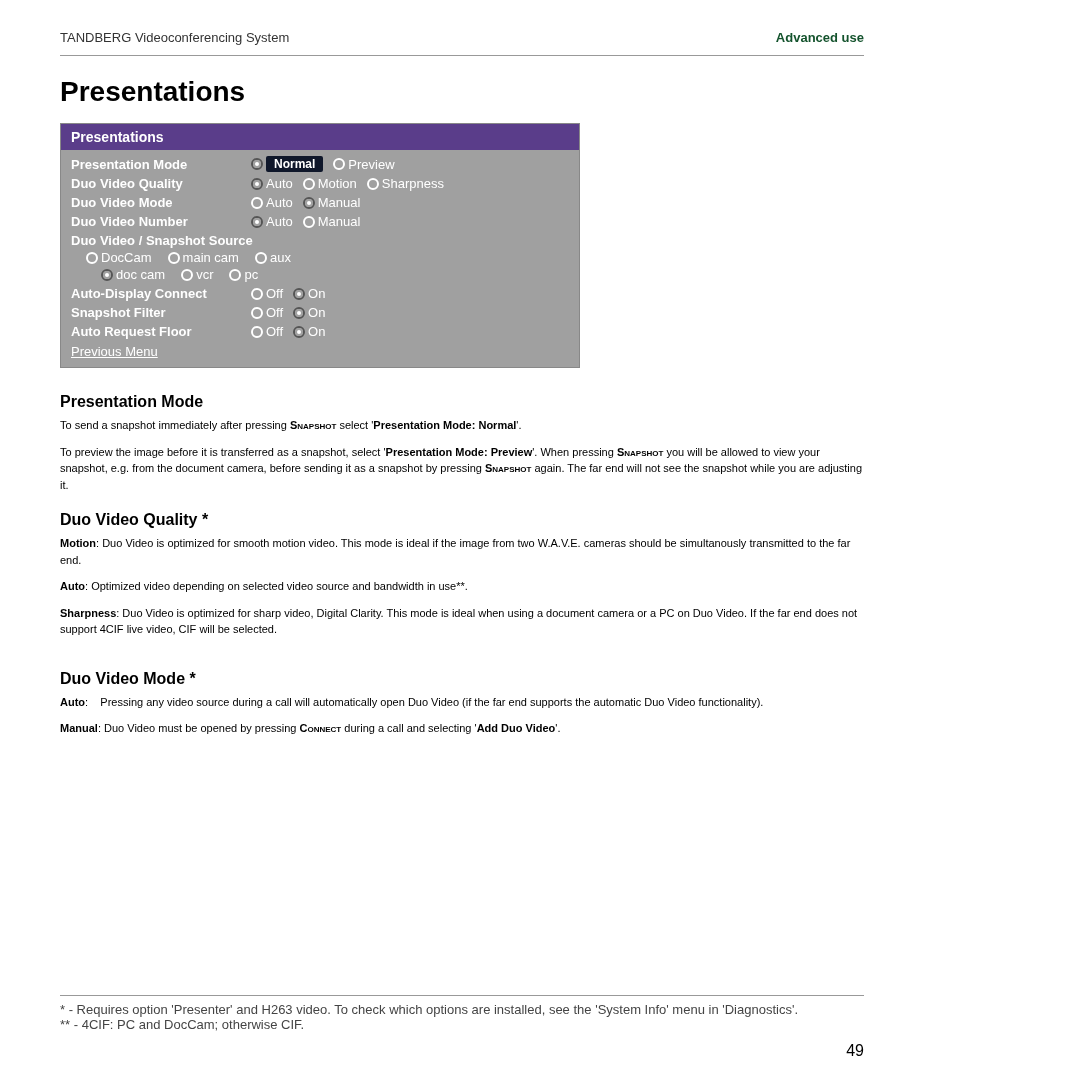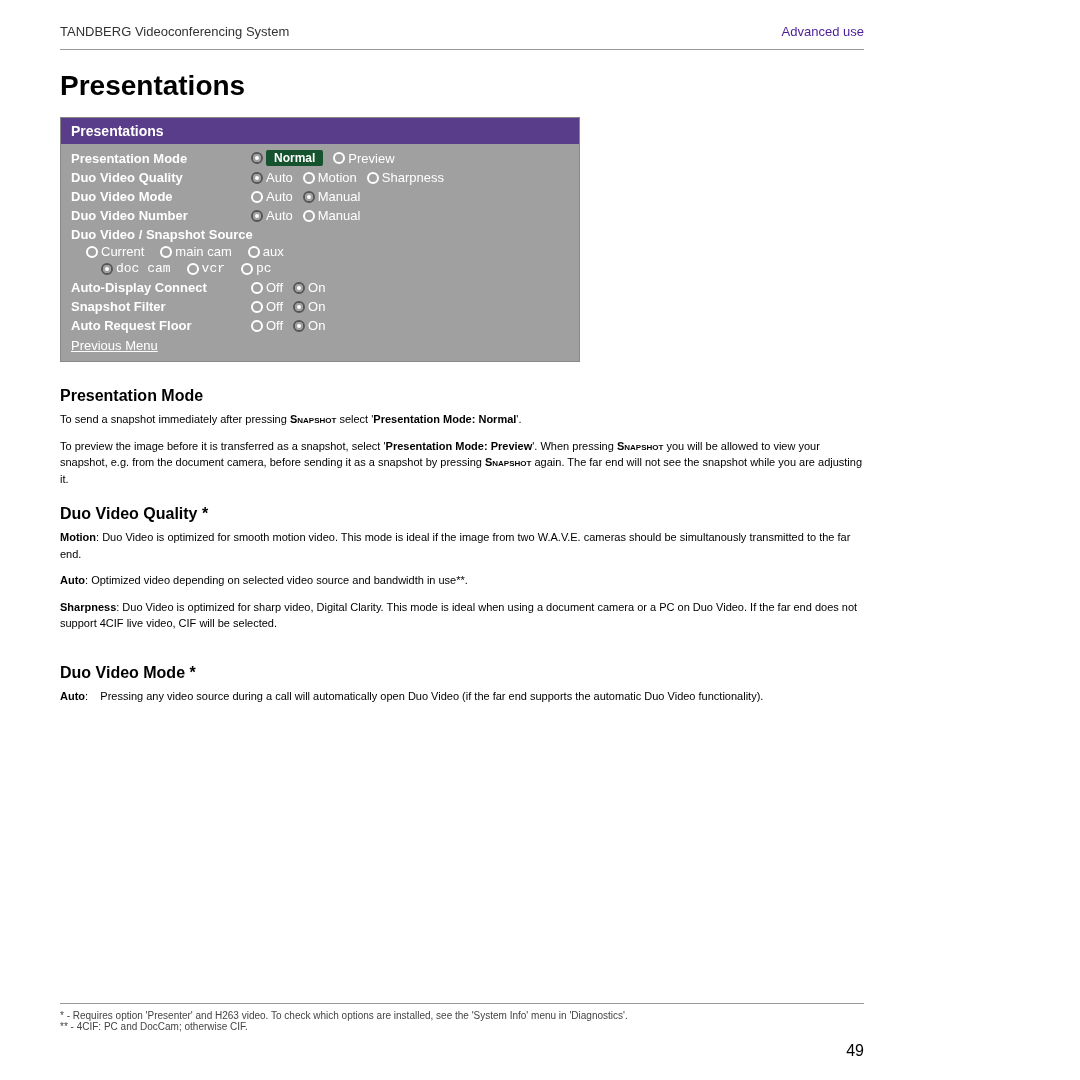--- a/index.html
+++ b/index.html
@@ -8,38 +8,39 @@
       font-size: 14px;
       color: #000;
       background: #fff;
       width: 1080px;
       min-height: 1080px;
       padding: 0;
     }
     .page {
       width: 924px;
       min-height: 1080px;
-      padding: 24px 60px;
+      padding: 30px 60px;
       position: relative;
     }
     .header {
       display: flex;
       justify-content: space-between;
       align-items: center;
       padding-bottom: 10px;
       border-bottom: 1px solid #999;
       margin-bottom: 20px;
     }
     .header-title {
       font-size: 13px;
       color: #333;
     }
     .header-section {
       font-size: 13px;
-      color: #4c1d95;
+      color: #14532d;
+      font-weight: bold;
     }
     h1.page-title {
       font-size: 28px;
       font-weight: bold;
       margin-bottom: 15px;
       color: #000;
     }
     .menu-box {
       border: 1px solid #888;
       width: 520px;
@@ -90,21 +91,21 @@
       background: transparent;
       display: inline-block;
       flex-shrink: 0;
     }
     .radio-circle.selected {
       background: #fff;
       border-color: #555;
       box-shadow: inset 0 0 0 2px #a0a0a0;
     }
     .normal-badge {
-      background: #14532d;
+      background: #0f172a;
       color: #fff;
       font-size: 12px;
       padding: 1px 8px;
       border-radius: 2px;
       font-weight: bold;
     }
     .menu-row.snapshot-source-label {
       padding-top: 2px;
     }
     .snapshot-source-options {
@@ -134,21 +135,21 @@
       line-height: 1.5;
       margin-bottom: 10px;
     }
     .bold-inline { font-weight: bold; }
     .smallcaps { font-variant: small-caps; font-weight: bold; }
 
     .footnotes {
       border-top: 1px solid #999;
       padding-top: 6px;
       margin-top: 30px;
-      font-size: 10px;
+      font-size: 13px;
       color: #444;
     }
     .page-number {
       text-align: right;
       margin-top: 10px;
       font-size: 16px;
     }
 
     .footer-area {
       position: absolute;
@@ -232,32 +233,32 @@
           </div>
         </div>
       </div>
 
       <div class="menu-row snapshot-source-label">
         <span class="menu-row-label" style="min-width:unset;">Duo Video / Snapshot Source</span>
       </div>
       <div class="snapshot-source-options">
         <div class="radio-option">
           <span class="radio-circle"></span>
-          <span>Current</span>
+          <span>DocCam</span>
         </div>
         <div class="radio-option">
           <span class="radio-circle"></span>
           <span>main cam</span>
         </div>
         <div class="radio-option">
           <span class="radio-circle"></span>
           <span>aux</span>
         </div>
       </div>
-      <div class="snapshot-source-options" style="padding-left:30px;font-family:Liberation Mono, monospace;">
+      <div class="snapshot-source-options" style="padding-left:30px;">
         <div class="radio-option">
           <span class="radio-circle selected"></span>
           <span>doc cam</span>
         </div>
         <div class="radio-option">
           <span class="radio-circle"></span>
           <span>vcr</span>
         </div>
         <div class="radio-option">
           <span class="radio-circle"></span>
@@ -327,20 +328,23 @@
   <p class="section-text">
     <span class="bold-inline">Auto</span>: Optimized video depending on selected video source and bandwidth in use**.
   </p>
   <p class="section-text">
     <span class="bold-inline">Sharpness</span>: Duo Video is optimized for sharp video, Digital Clarity. This mode is ideal when using a document camera or a PC on Duo Video. If the far end does not support 4CIF live video, CIF will be selected.
   </p>
 
   <h2 class="section-title" style="margin-top:32px;">Duo Video Mode *</h2>
   <p class="section-text">
     <span class="bold-inline">Auto</span>:&nbsp;&nbsp;&nbsp; Pressing any video source during a call will automatically open Duo Video (if the far end supports the automatic Duo Video functionality).
+  </p>
+  <p class="section-text">
+    <span class="bold-inline">Manual</span>: Duo Video must be opened by pressing <span class="smallcaps">Connect</span> during a call and selecting '<span class="bold-inline">Add Duo Video</span>'.
   </p>
 
   <div class="footer-area">
     <div class="footnotes">
       <p>* - Requires option 'Presenter' and H263 video. To check which options are installed, see the 'System Info' menu in 'Diagnostics'.</p>
       <p>** - 4CIF: PC and DocCam; otherwise CIF.</p>
     </div>
     <div class="page-number">49</div>
   </div>
 

